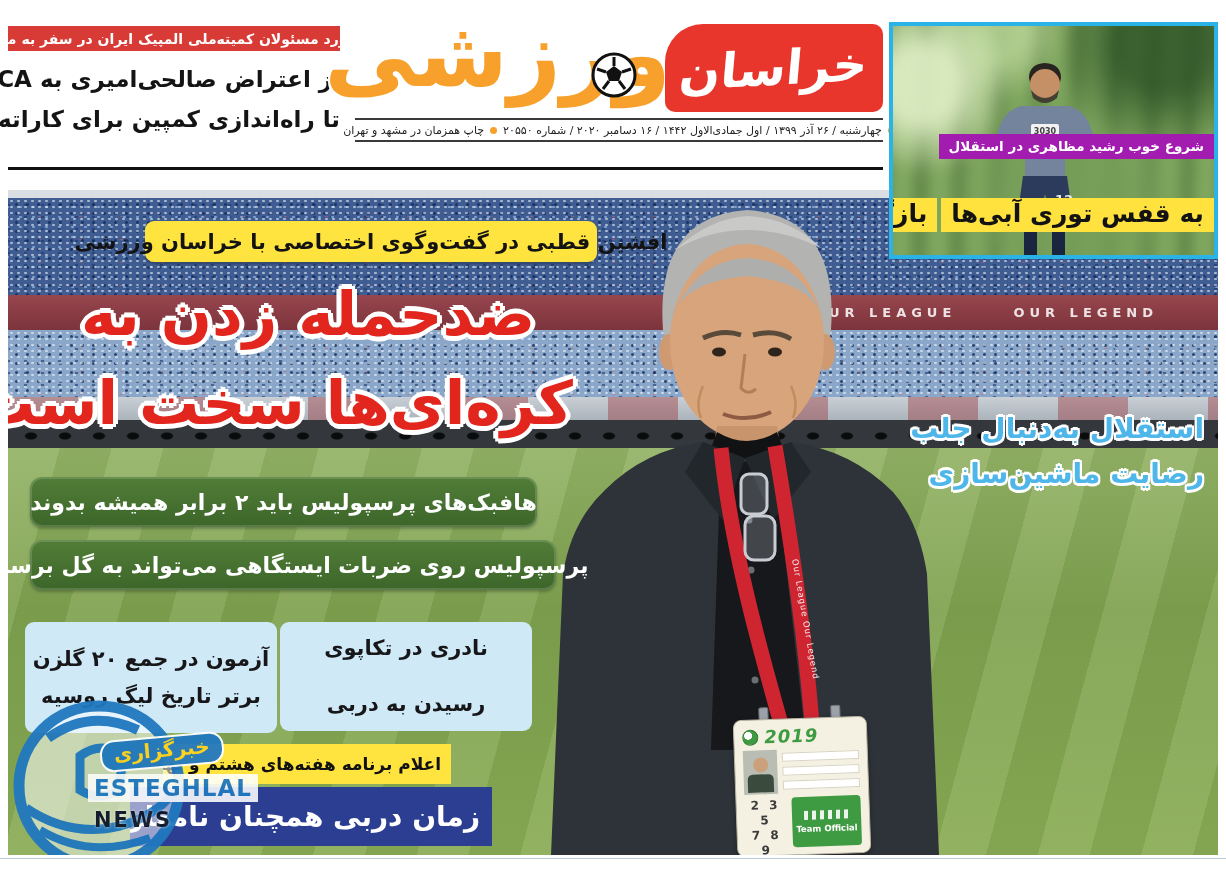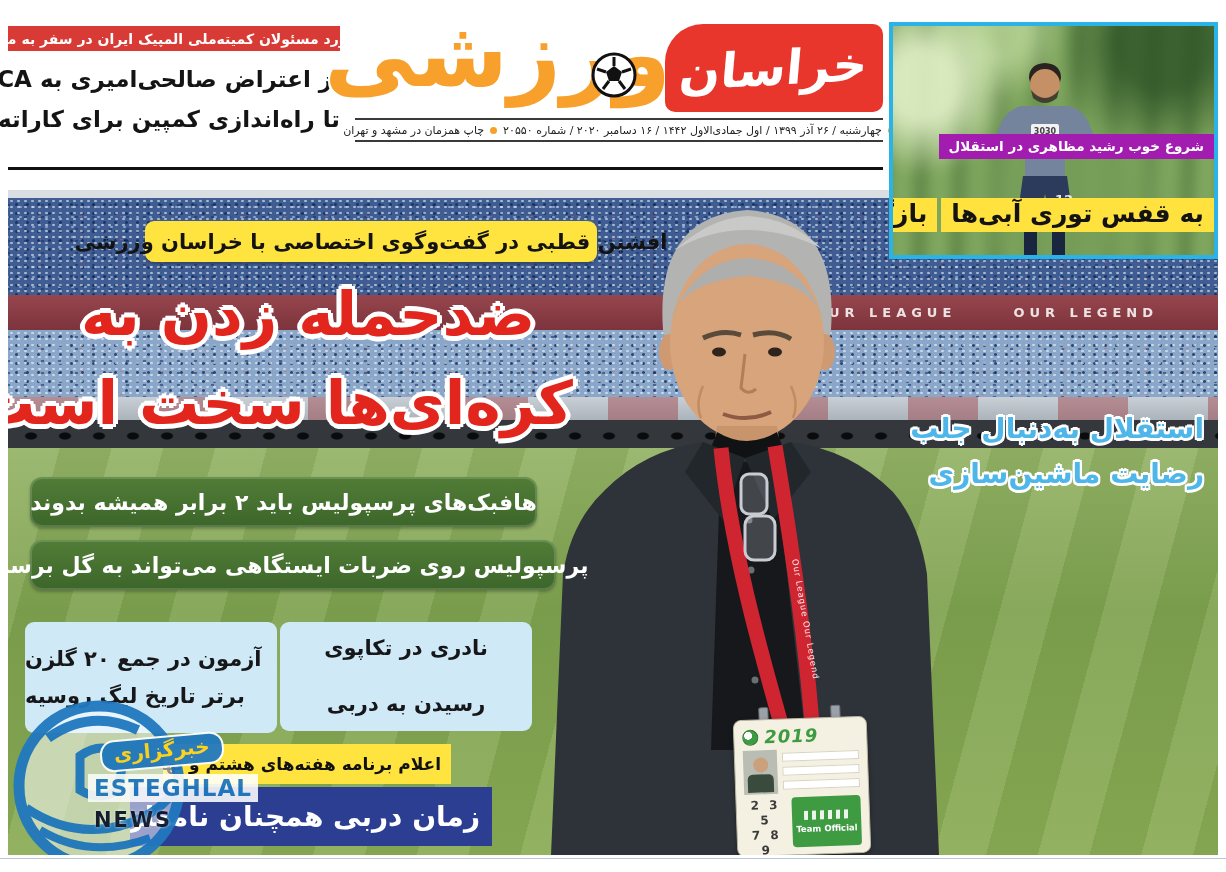--- a/index.html
+++ b/index.html
@@ -95,21 +95,21 @@
         -2px 2px 0 #fff,0 2px 0 #fff,2px 2px 0 #fff,0 3px 0 #fff,0 -3px 0 #fff;}
   .gbar{position:absolute;left:22px;background:linear-gradient(180deg,#527d37,#3c662a);
         border-radius:12px;color:#fff;font-weight:bold;font-size:22px;direction:rtl;
         display:flex;align-items:center;justify-content:center;white-space:nowrap;
         box-shadow:inset 0 0 0 2px rgba(255,255,255,.15), 0 2px 3px rgba(0,0,0,.25);z-index:3;}
   .gbar1{top:287px;width:507px;height:50px;}
   .gbar2{top:350px;width:526px;height:50px;}
   .bluebox{position:absolute;background:#cfe9f6;border-radius:9px;color:#17171a;font-weight:bold;
         font-size:21px;direction:rtl;display:flex;flex-direction:column;align-items:center;
         justify-content:center;line-height:37px;z-index:3;white-space:nowrap;}
-  .bluebox1{left:17px;top:432px;width:252px;height:111px;align-items:flex-end;}
+  .bluebox1{left:17px;top:432px;width:252px;height:111px;}
   .bluebox2{left:272px;top:432px;width:252px;height:109px;gap:19px;}
   .byellow{position:absolute;left:155px;top:554px;width:288px;height:40px;background:#ffe33e;
         display:flex;align-items:center;direction:rtl;padding:0 10px;font-weight:bold;
         font-size:17px;color:#111;white-space:nowrap;overflow:hidden;z-index:3;}
   .bblue{position:absolute;left:122px;top:597px;width:362px;height:59px;background:#2c3e92;
         display:flex;align-items:center;direction:rtl;padding:0 12px;font-weight:bold;
         font-size:28px;color:#fff;white-space:nowrap;overflow:hidden;z-index:3;}
   .rkick{position:absolute;right:10px;top:107px;display:flex;flex-direction:column;
         align-items:flex-end;z-index:3;}
   .rkick-line{background:#0d0d0d;color:#ffd21e;font-weight:bold;font-size:18px;direction:rtl;

